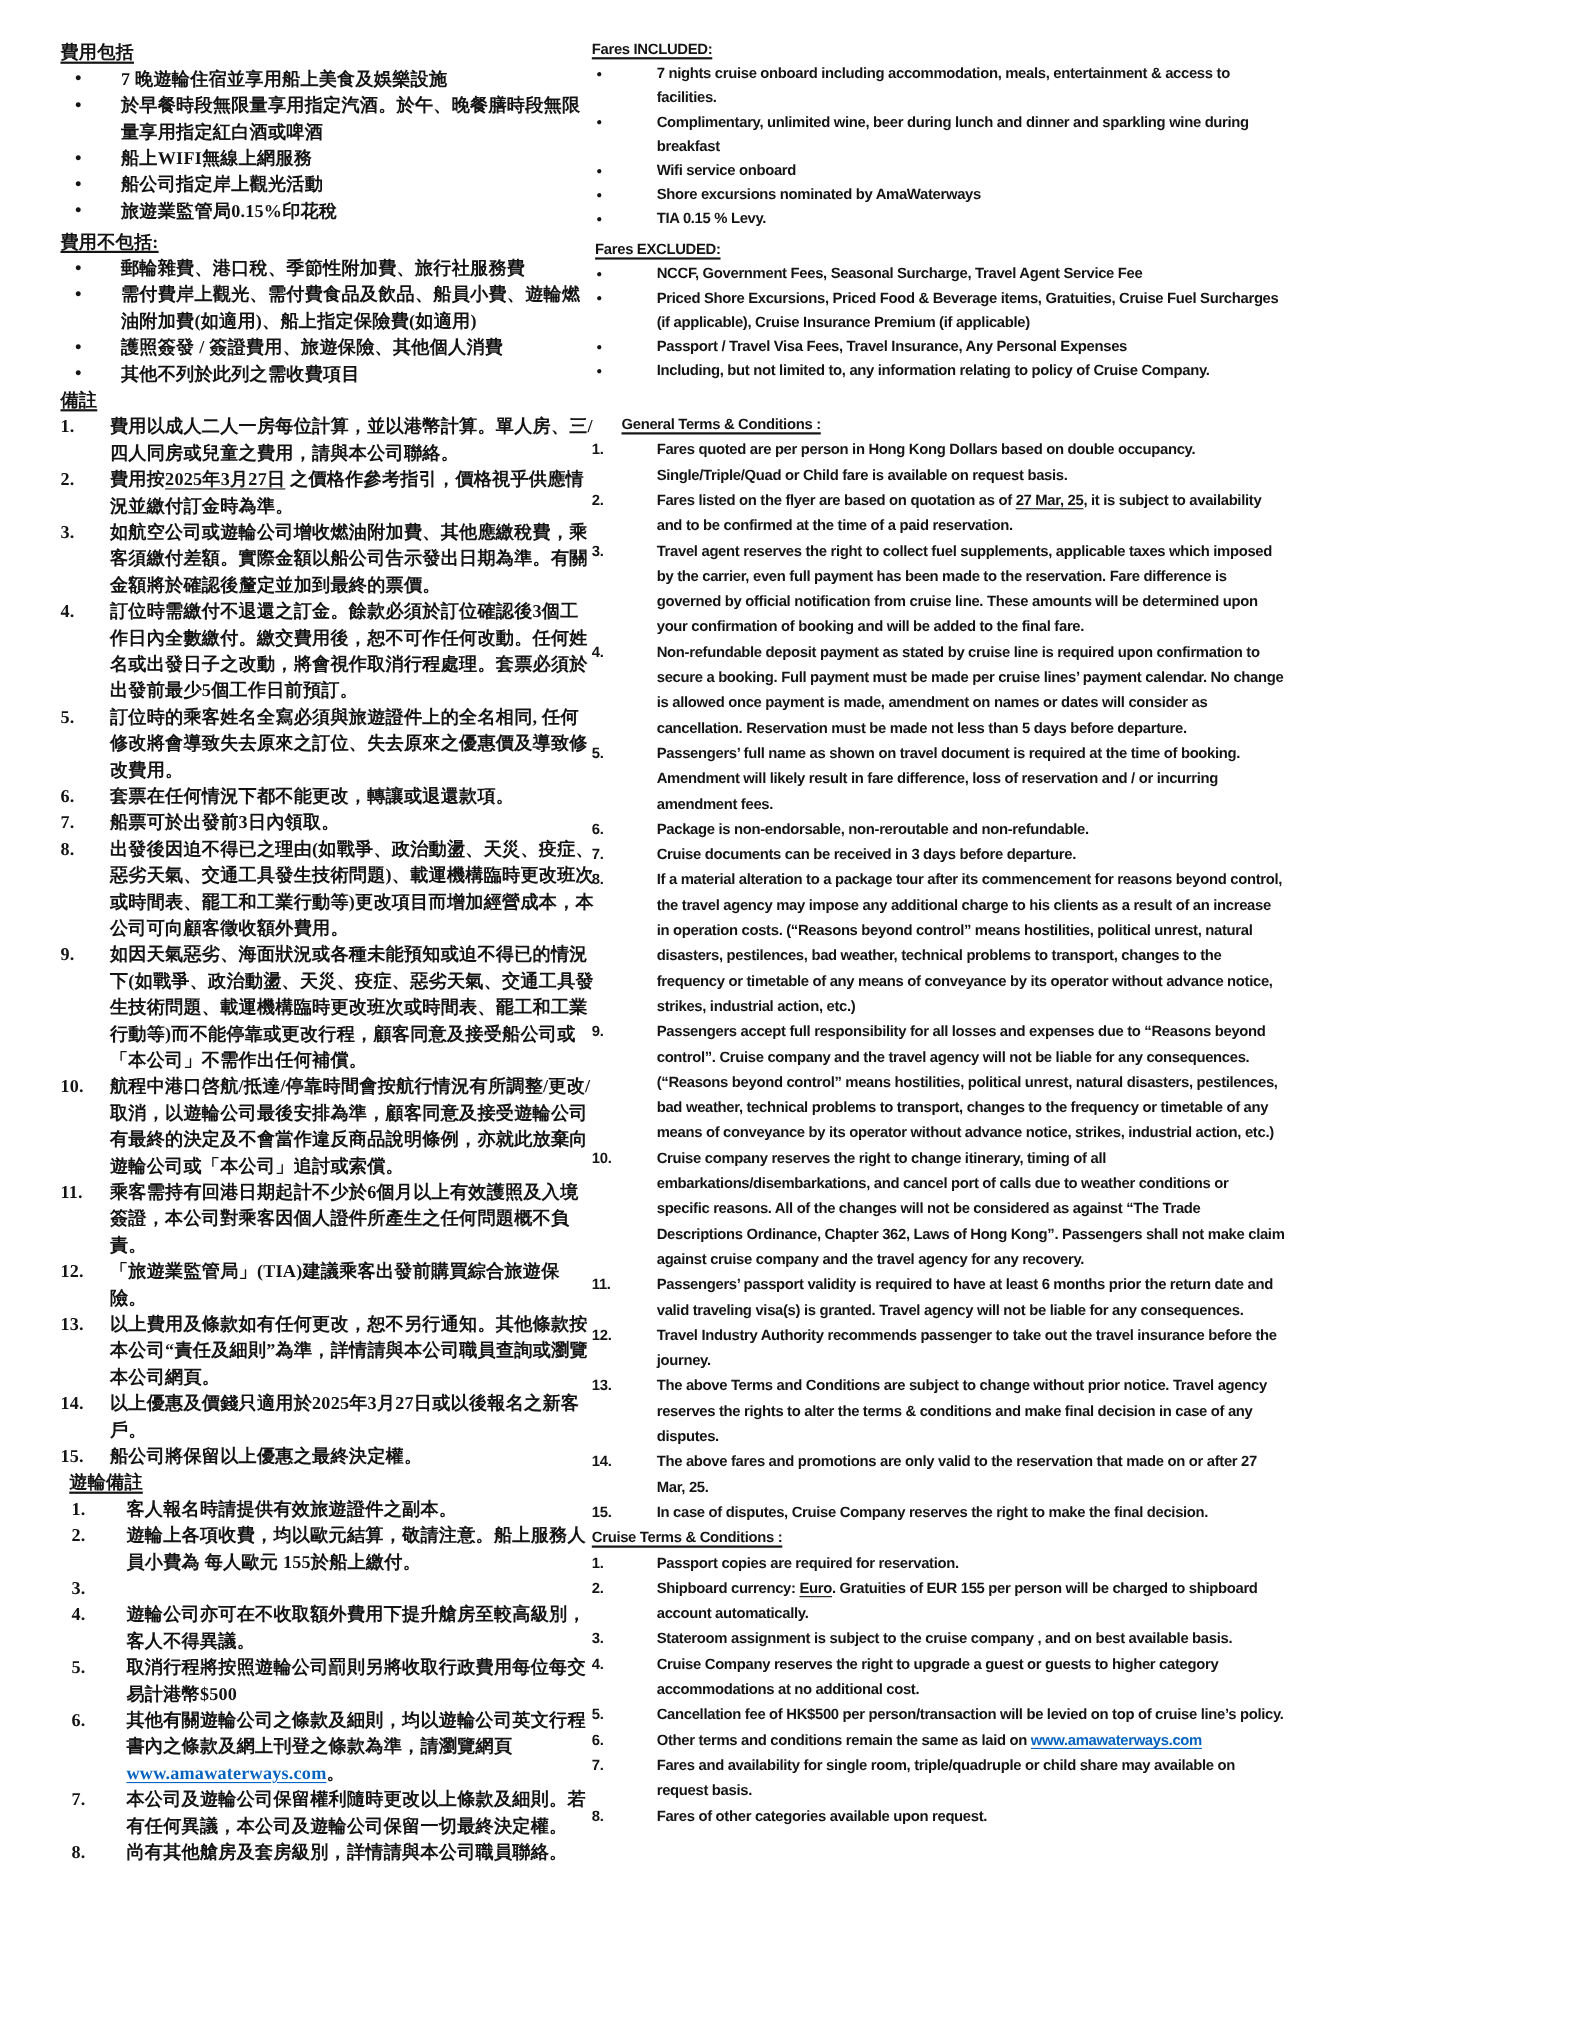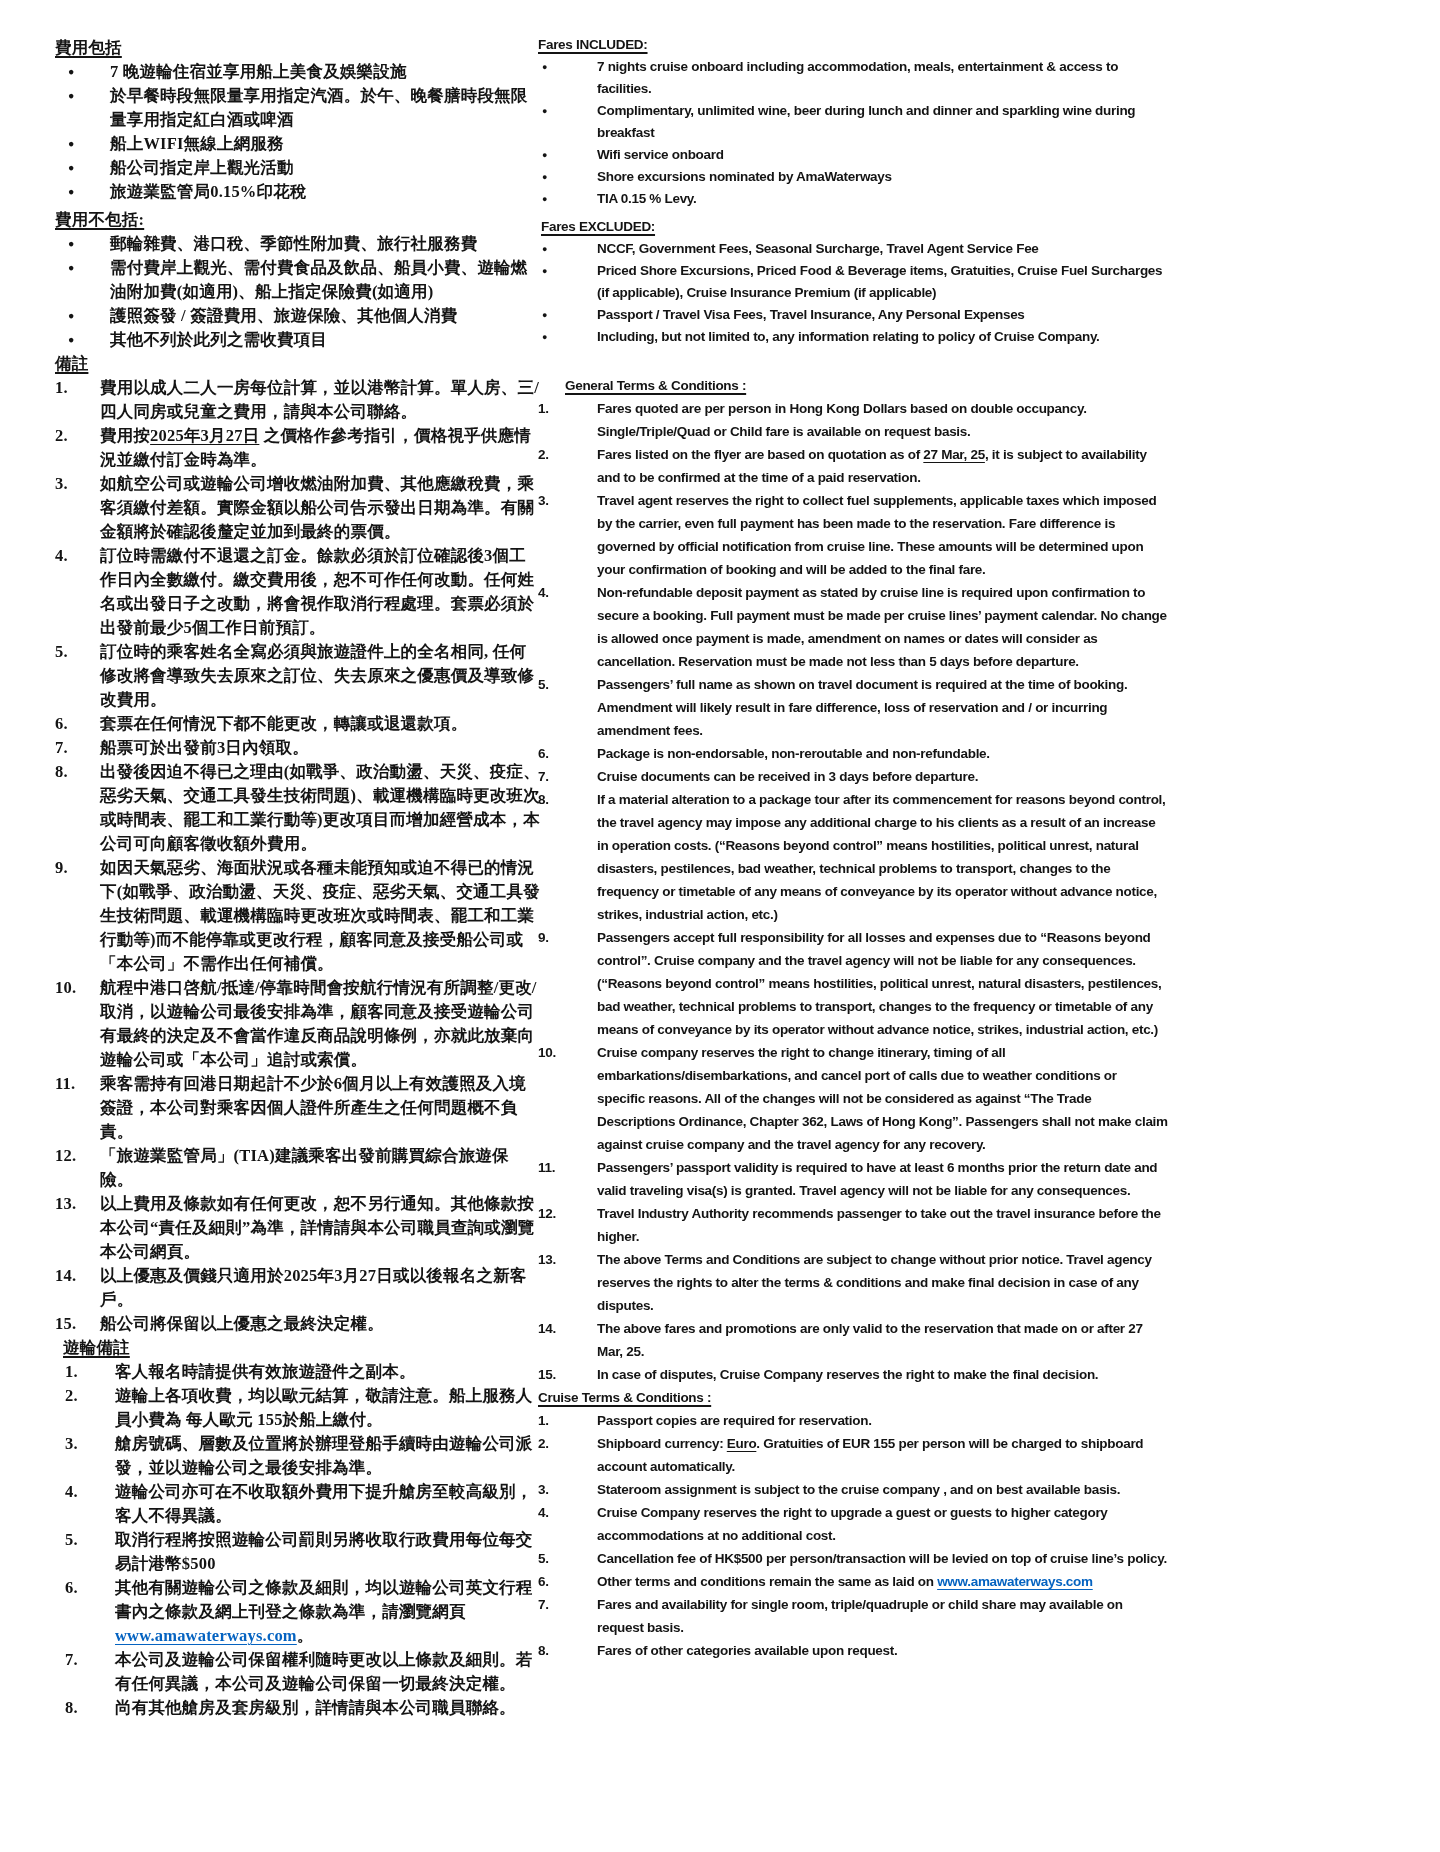--- a/index.html
+++ b/index.html
@@ -162,21 +162,20 @@
         <div class="item">
           <span class="marker">1.</span>
           <span class="text">客人報名時請提供有效旅遊證件之副本。</span>
         </div>
         <div class="item">
           <span class="marker">2.</span>
           <span class="text">遊輪上各項收費，均以歐元結算，敬請注意。船上服務人員小費為 每人歐元 155於船上繳付。</span>
         </div>
         <div class="item">
           <span class="marker">3.</span>
-          <span class="text">艙房號碼、層數及位置將於辦理登船手續時由遊輪公司派發，並以遊輪公司之最後安排為準。</span>
         </div>
         <div class="item">
           <span class="marker">4.</span>
           <span class="text">遊輪公司亦可在不收取額外費用下提升艙房至較高級別，客人不得異議。</span>
         </div>
         <div class="item">
           <span class="marker">5.</span>
           <span class="text">取消行程將按照遊輪公司罰則另將收取行政費用每位每交易計港幣$500</span>
         </div>
         <div class="item">
@@ -277,21 +276,21 @@
         <div class="item">
           <span class="marker">10.</span>
           <span class="text">Cruise company reserves the right to change itinerary, timing of all embarkations/disembarkations, and cancel port of calls due to weather conditions or specific reasons. All of the changes will not be considered as against “The Trade Descriptions Ordinance, Chapter 362, Laws of Hong Kong”. Passengers shall not make claim against cruise company and the travel agency for any recovery.</span>
         </div>
         <div class="item">
           <span class="marker">11.</span>
           <span class="text">Passengers’ passport validity is required to have at least 6 months prior the return date and valid traveling visa(s) is granted. Travel agency will not be liable for any consequences.</span>
         </div>
         <div class="item">
           <span class="marker">12.</span>
-          <span class="text">Travel Industry Authority recommends passenger to take out the travel insurance before the higher.</span>
+          <span class="text">Travel Industry Authority recommends passenger to take out the travel insurance before the journey.</span>
         </div>
         <div class="item">
           <span class="marker">13.</span>
           <span class="text">The above Terms and Conditions are subject to change without prior notice. Travel agency reserves the rights to alter the terms &amp; conditions and make final decision in case of any disputes.</span>
         </div>
         <div class="item">
           <span class="marker">14.</span>
           <span class="text">The above fares and promotions are only valid to the reservation that made on or after 27 Mar, 25.</span>
         </div>
         <div class="item">

